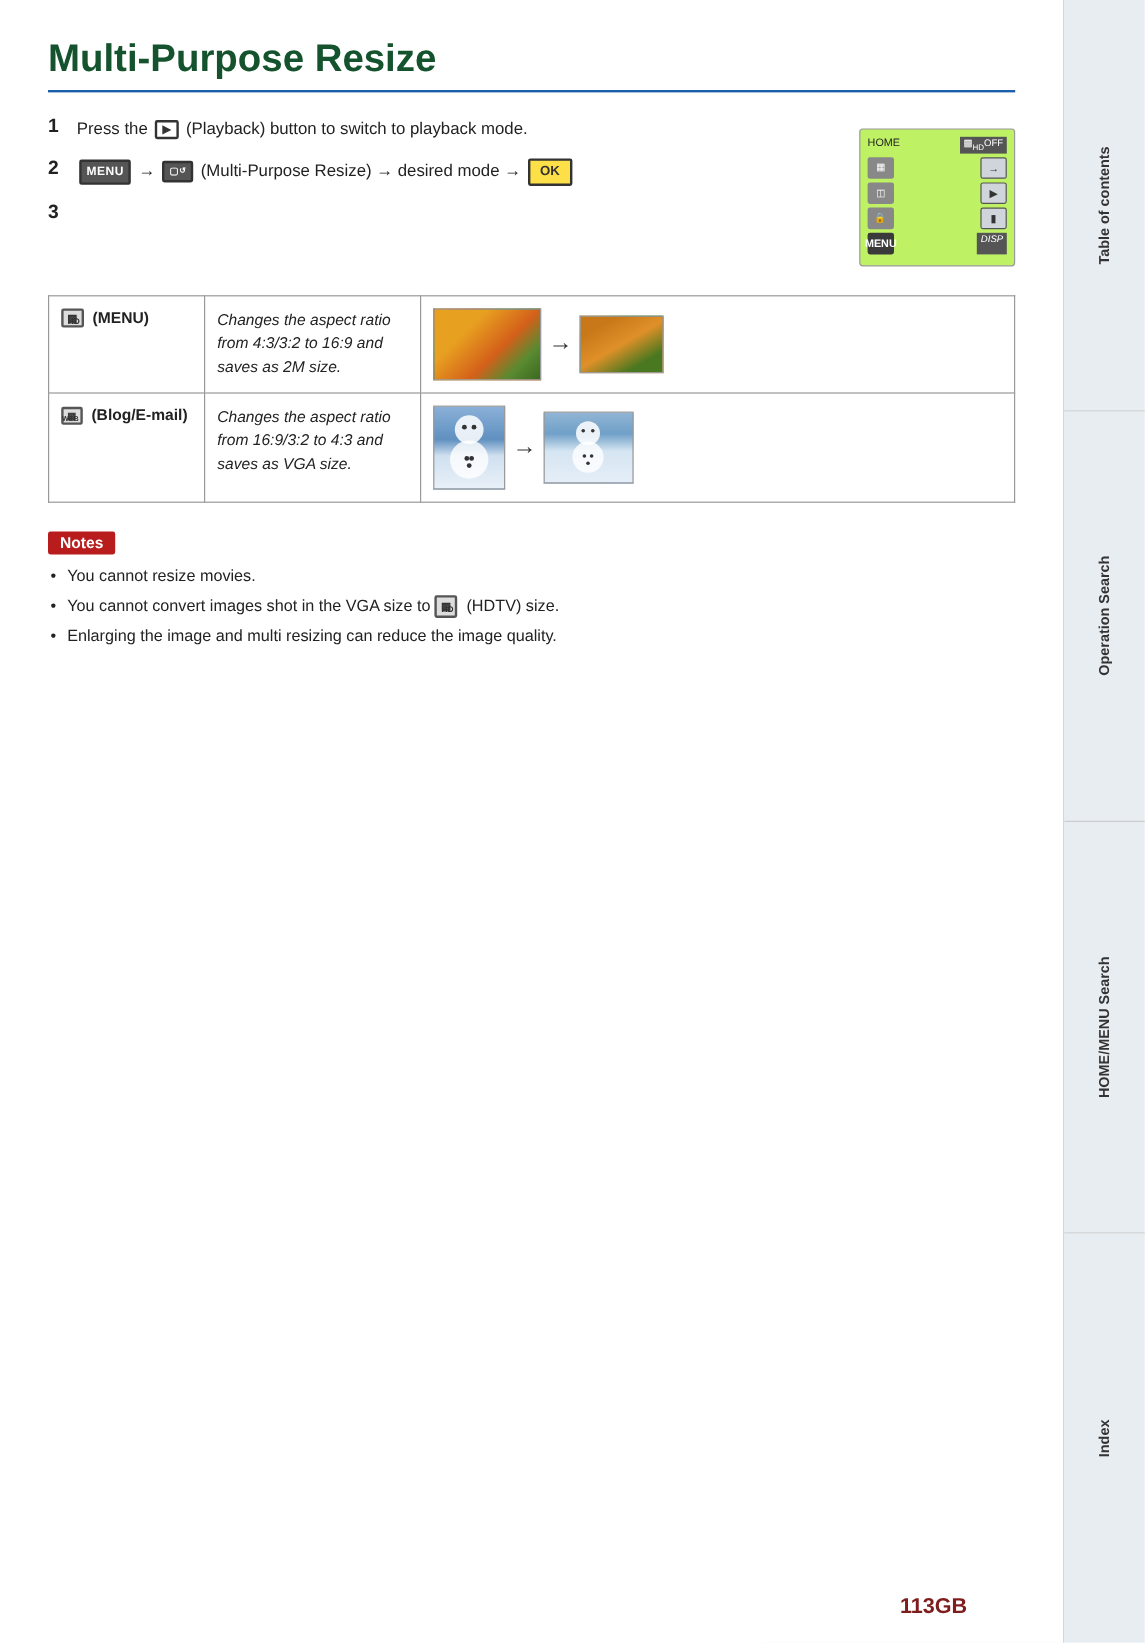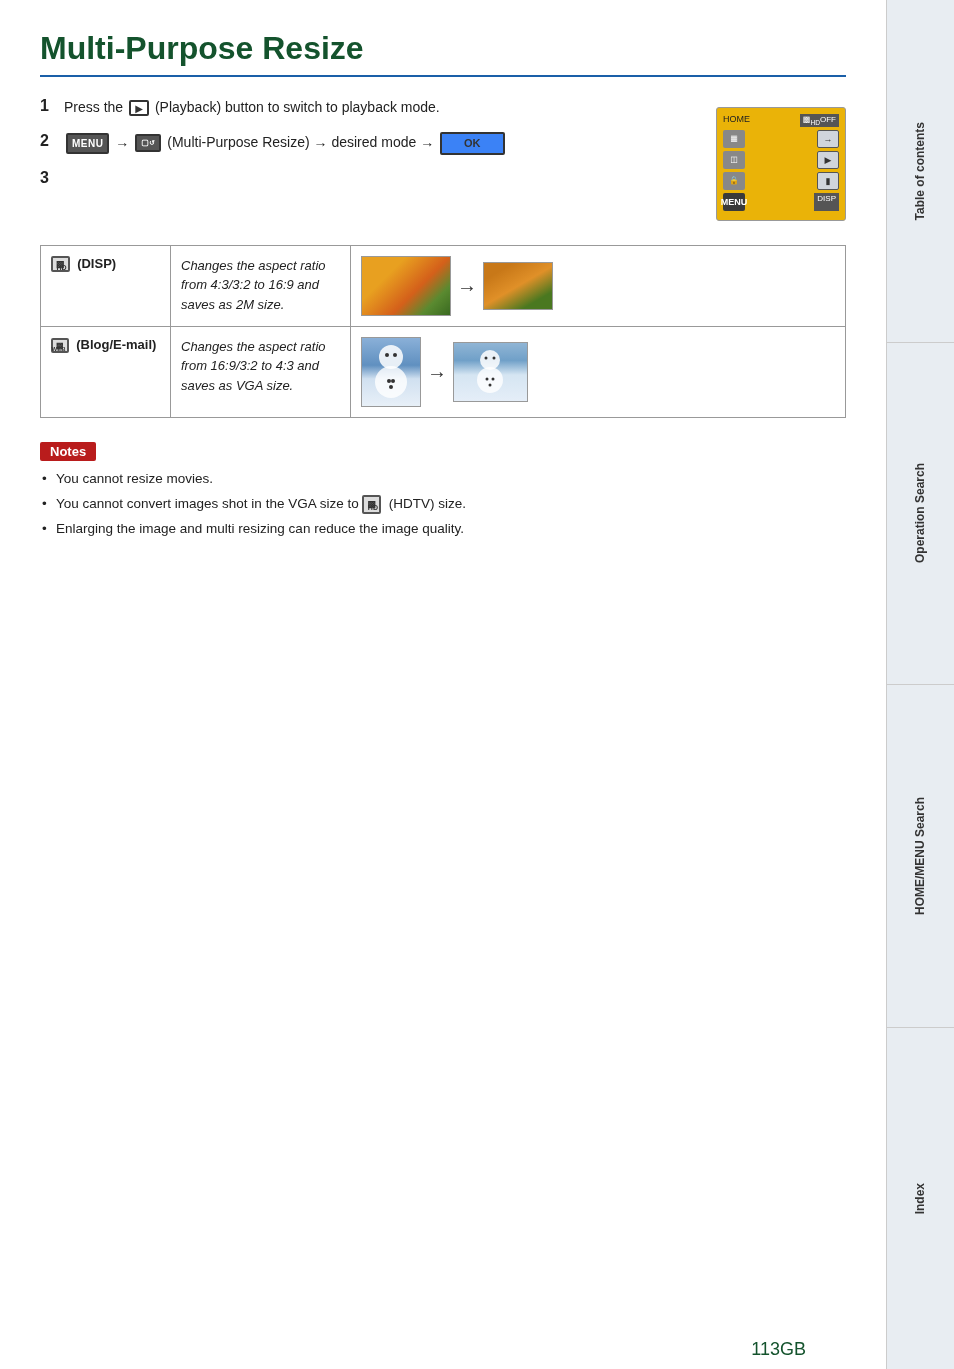--- a/index.html
+++ b/index.html
@@ -128,32 +128,32 @@
     }
 
     .ok-box {
       display: inline-flex;
       align-items: center;
       justify-content: center;
       border: 2px solid #333;
       color: #333;
       font-size: 11px;
       font-weight: bold;
-      padding: 1px 22px;
+      padding: 1px 8px;
       border-radius: 2px;
       margin: 0 2px;
       vertical-align: middle;
-      background: #3b82f6;
+      background: #fde047;
     }
 
     
     .camera-panel {
       width: 130px;
       border: 1px solid #999;
-      background: #eab308;
+      background: #bef264;
       padding: 6px;
       font-size: 10px;
       border-radius: 3px;
       flex-shrink: 0;
       align-self: flex-start;
       margin-top: 10px;
     }
 
     .camera-panel-row {
       display: flex;
@@ -311,25 +311,25 @@
 
     .notes-list li::before {
       content: '•';
       position: absolute;
       left: 2px;
     }
 
     
     .page-number-area {
       position: absolute;
-      bottom: 9px;
+      bottom: 20px;
       right: 80px;
       font-size: 18px;
-      font-weight: normal;
-      color: #14532d;
+      font-weight: bold;
+      color: #7f1d1d;
     }
 
     
     .hdtv-icon {
       display: inline-flex;
       align-items: center;
       justify-content: center;
       border: 2px solid #555;
       background: #ddd;
       color: #333;
@@ -453,34 +453,34 @@
         <div class="camera-panel-row">
           <span class="cam-icon" style="font-size:8px;">◫</span>
           <span class="cam-icon-outline">▶</span>
         </div>
         <div class="camera-panel-row">
           <span class="cam-icon" style="font-size:8px;">🔒</span>
           <span class="cam-icon-outline">▮</span>
         </div>
         <div class="camera-panel-row">
           <span class="cam-icon" style="font-size:9px; font-weight:bold; background:#3a3a3a;">MENU</span>
-          <span class="cam-label" style="font-size:8px; background:#555; color:#fff; padding:1px 3px;">DISP</span>
+          <span class="cam-label" style="font-size:8px; background:#555; color:#fff; padding:1px 3px;font-style:italic;">DISP</span>
         </div>
       </div>
     </div>
 
     <table class="mode-table">
       <tbody>
 
         <tr>
           <td class="mode-name-cell">
             <span class="hdtv-icon">
               ▩<span class="hdtv-subscript">HD</span>
             </span>
-            <span>(DISP)</span>
+            <span>(MENU)</span>
           </td>
           <td class="mode-desc-cell">
             <span>Changes the aspect ratio from 4:3/3:2 to 16:9 and saves as 2M size.</span>
           </td>
           <td class="mode-images-cell">
             <div class="mode-images-row">
               <div class="thumb thumb-landscape thumb-flower"></div>
               <span class="arrow-symbol">→</span>
               <div class="thumb thumb-small-land thumb-flower-small" style="height:48px;"></div>
             </div>

